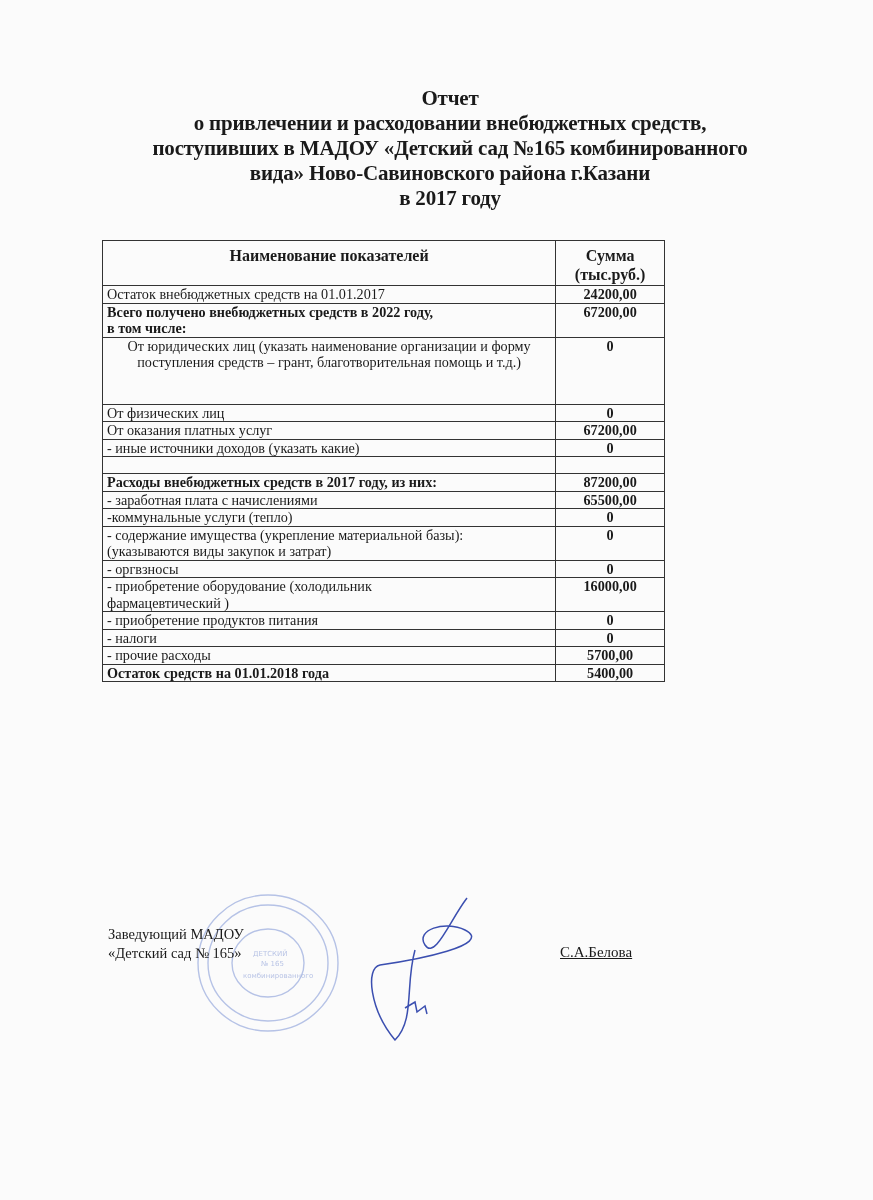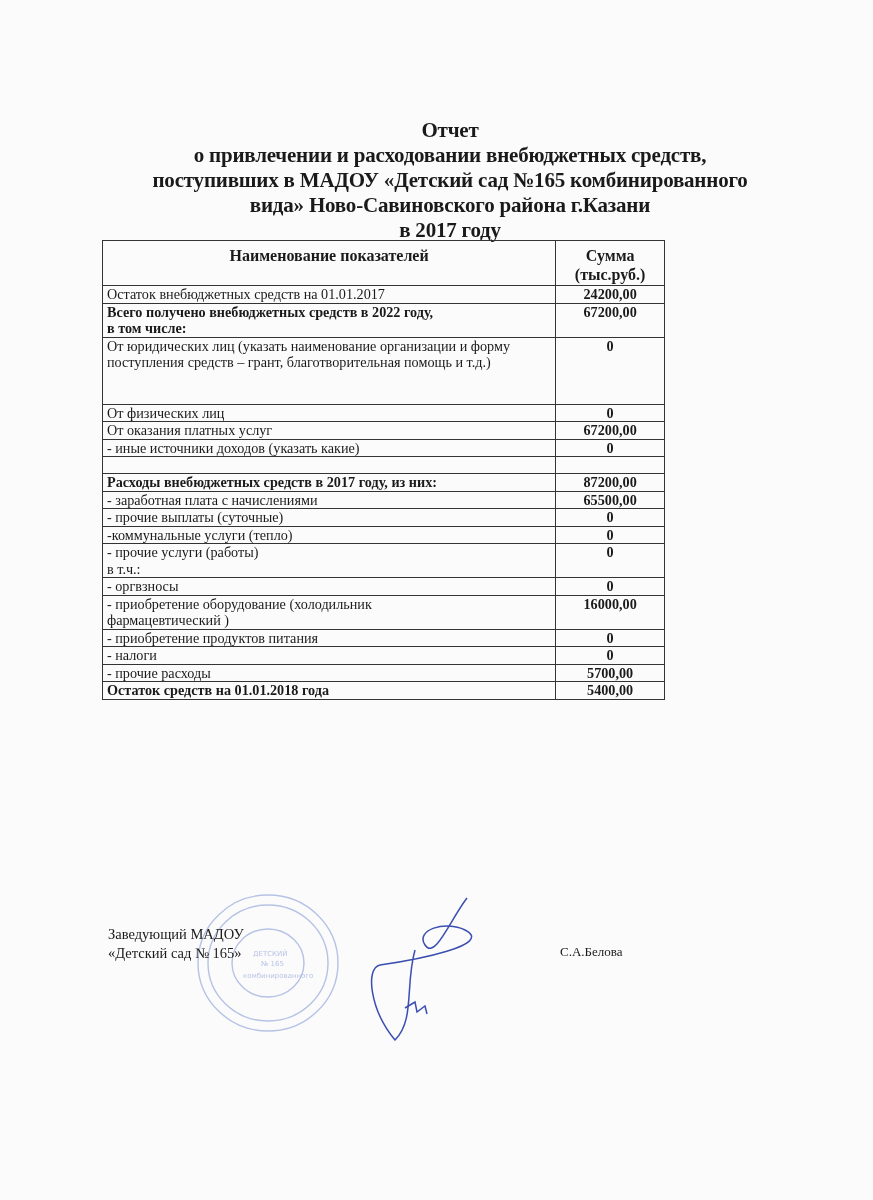--- a/index.html
+++ b/index.html
@@ -1,31 +1,31 @@
 <!DOCTYPE html>
 <html><head>
 <meta charset="utf-8">
 <style>
   html, body { margin:0; padding:0; }
   body { width:873px; height:1200px; background:#fbfbfb; position:relative; overflow:hidden;
          font-family:"Liberation Serif", serif; color:#1a1a1a; }
   .title { position:absolute; left:100px; width:700px; top:86px; text-align:center;
-           font-weight:bold; font-size:21px; line-height:25px; letter-spacing:-0.2px;margin-top:32px; }
+           font-weight:bold; font-size:21px; line-height:25px; letter-spacing:-0.2px; }
   .title div { white-space:nowrap; }
   table { position:absolute; left:102px; top:240px; width:563px; border-collapse:collapse;
           font-size:14.2px; line-height:16.5px; }
   td, th { border:1.3px solid #333; padding:0 4px; vertical-align:top; }
   th { font-weight:bold; font-size:16px; line-height:19px; text-align:center; padding-top:5px; padding-bottom:1px; }
   td.sum { text-align:center; font-weight:bold; width:100px; }
   td.lbl { width:447px; }
   tr.bold td.lbl { font-weight:bold; }
-  tr.tall td { height:66px; }
+  tr.tall td { height:66px;text-align:center; }
   tr.empty td { height:16px; }
   .sign { position:absolute; top:925px; left:108px; font-size:14.5px; line-height:19px; }
-  .signer { position:absolute; top:944px; left:560px; font-size:13px; }
+  .signer { position:absolute; top:944px; left:560px; font-size:15px;text-decoration:underline; }
   .stamp { position:absolute; left:193px; top:888px; }
   .signature { position:absolute; left:355px; top:890px; }
 </style>
 </head>
 <body>
 
 <div class="title">
   <div>Отчет</div>
   <div>о привлечении и расходовании внебюджетных средств,</div>
   <div>поступивших в  МАДОУ «Детский сад №165 комбинированного</div>
@@ -94,34 +94,28 @@
         <td class="sum">87200,00</td>
       </tr>
       <tr>
         <td class="lbl">
           <div>- заработная плата с начислениями</div>
         </td>
         <td class="sum">65500,00</td>
       </tr>
       <tr>
         <td class="lbl">
-          <div>- прочие выплаты (суточные)</div>
-        </td>
-        <td class="sum">0</td>
-      </tr>
-      <tr>
-        <td class="lbl">
           <div>-коммунальные услуги (тепло)</div>
         </td>
         <td class="sum">0</td>
       </tr>
       <tr>
         <td class="lbl">
-          <div>- прочие услуги (работы)</div>
-          <div>в т.ч.:</div>
+          <div>- содержание имущества (укрепление материальной базы):</div>
+          <div>(указываются виды закупок и затрат)</div>
         </td>
         <td class="sum">0</td>
       </tr>
       <tr>
         <td class="lbl">
           <div>- оргвзносы</div>
         </td>
         <td class="sum">0</td>
       </tr>
       <tr>

